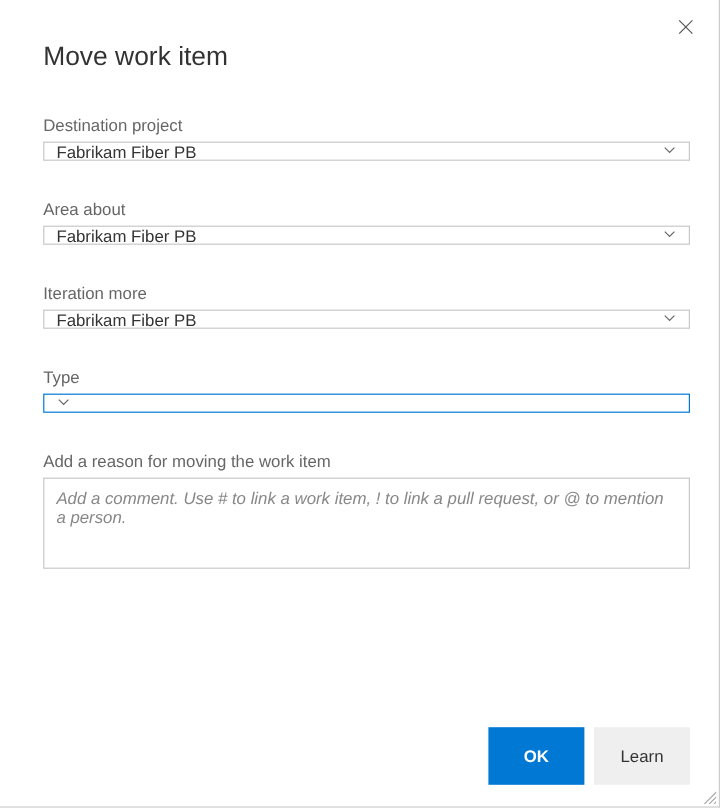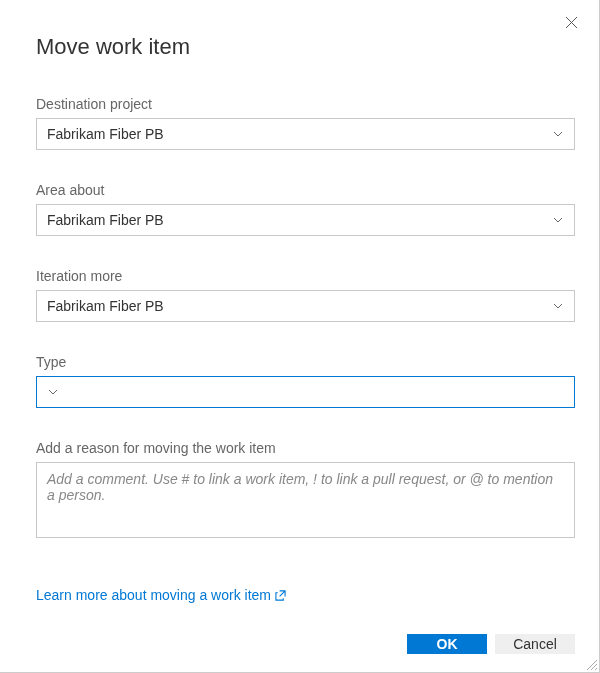--- a/index.html
+++ b/index.html
@@ -49,23 +49,23 @@
     }
     .field-label {
       display: block;
       font-size: 14px;
       color: #666;
       margin-bottom: 6px;
     }
     .select-wrapper {
       position: relative;
       border: 1px solid #c8c8c8;
-      height: 32px;
-      display: flex;
-      align-items: center;
+      height: 16px;
+      display: flex;
+      align-items: flex-start;
       padding: 0 10px;
       cursor: pointer;
       background: #fff;
     }
     .select-wrapper.active {
       border-color: #0078d4;
     }
     .select-value {
       flex: 1;
       color: #333;
@@ -109,21 +109,21 @@
       flex: 1;
     }
     .button-row {
       display: flex;
       justify-content: flex-end;
       gap: 8px;
       margin-top: 20px;
     }
     .btn {
       min-width: 80px;
-      height: 20px;
+      height: 48px;
       border: none;
       padding: 0 18px;
       font-size: 14px;
       font-family: inherit;
       cursor: pointer;
     }
     .btn-primary {
       background: #0078d4;
       color: #fff;
       font-weight: 600;
@@ -200,32 +200,26 @@
           </svg>
       </span>
     </div>
   </div>
 
   <div class="field-group">
     <label class="field-label">Add a reason for moving the work item</label>
     <textarea class="comment-box" placeholder="Add a comment. Use # to link a work item, ! to link a pull request, or @ to mention a person." style=""></textarea>
   </div>
 
-  <a class="learn-more">
-    <span>Learn more about moving a work item</span>
-    <svg viewBox="0 0 12 12">
-      <path d="M3 3 H1 V11 H9 V9 M5 1 H11 V7 M11 1 L5 7" stroke="currentColor" stroke-width="1.2" fill="none"></path>
-    </svg>
-  </a>
 
   <div class="spacer"></div>
 
   <div class="button-row">
     <button class="btn btn-primary">OK</button>
-    <button class="btn btn-secondary">Cancel</button>
+    <button class="btn btn-secondary">Learn</button>
   </div>
 
   <svg class="resize-grip" viewBox="0 0 12 12">
     <line x1="2" y1="12" x2="12" y2="2" stroke="currentColor" stroke-width="1"></line>
     <line x1="6" y1="12" x2="12" y2="6" stroke="currentColor" stroke-width="1"></line>
     <line x1="10" y1="12" x2="12" y2="10" stroke="currentColor" stroke-width="1"></line>
   </svg>
 </div>
 
 </body></html>

